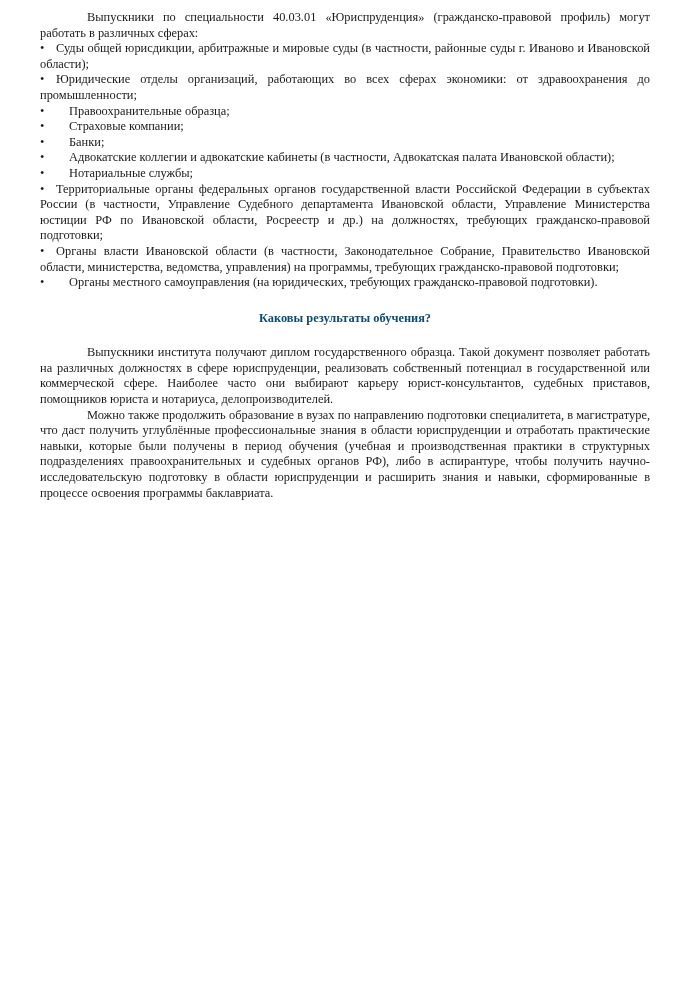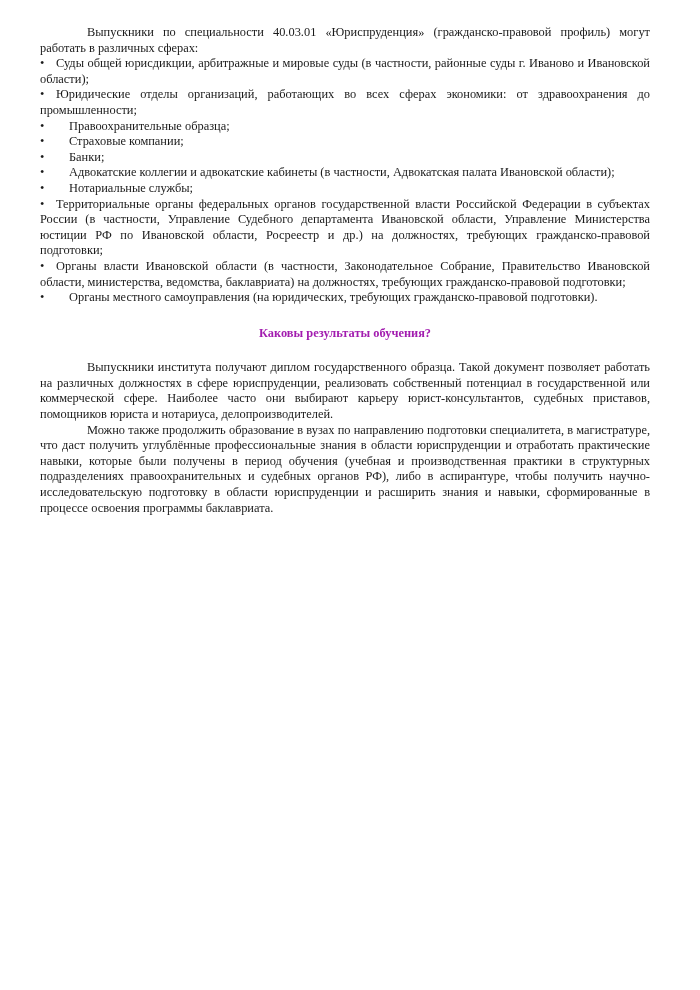--- a/index.html
+++ b/index.html
@@ -1,48 +1,48 @@
 <!DOCTYPE html>
 <html><head>
 <meta charset="utf-8">
 <style>
   html, body { margin: 0; padding: 0; background: #ffffff; }
   body { width: 700px; height: 990px; position: relative; overflow: hidden; }
   .page {
-    position: absolute; left: 40px; top: 25px; width: 610px;
+    position: absolute; left: 40px; top: 10px; width: 610px;
     font-family: "Liberation Serif", "DejaVu Serif", serif;
     font-size: 12.4px; line-height: 15.6px; color: #1a1a1a;
   }
   .p { text-align: justify; margin: 0; }
   .indent { text-indent: 47px; }
   .li { position: relative; padding-left: 0; margin: 0; text-align: justify; }
   .li .bullet { display: inline-block; width: 16px; text-indent: 0; }
   .li.hang .bullet { width: 29px; }
   .li.hang { padding-left: 29px; text-indent: -29px; }
   .heading {
-    text-align: center; font-weight: bold; color: #a21caf;
+    text-align: center; font-weight: bold; color: #0c4a6e;
     margin: 20px 0 19px 0;
   }
 </style>
 </head>
 <body>
 
 <div class="page">
   <p class="p indent">Выпускники по специальности 40.03.01 «Юриспруденция» (гражданско-правовой профиль) могут работать в различных сферах:</p>
 
   <div>
     <p class="li"><span class="bullet">•</span><span>Суды общей юрисдикции,  арбитражные и мировые суды (в частности, районные суды г. Иваново и Ивановской области);</span></p>
     <p class="li"><span class="bullet">•</span><span>Юридические отделы организаций, работающих во всех сферах экономики: от здравоохранения до промышленности;</span></p>
     <p class="li hang"><span class="bullet">•</span><span>Правоохранительные образца;</span></p>
     <p class="li hang"><span class="bullet">•</span><span>Страховые компании;</span></p>
     <p class="li hang"><span class="bullet">•</span><span>Банки;</span></p>
     <p class="li hang"><span class="bullet">•</span><span>Адвокатские коллегии и адвокатские кабинеты (в частности, Адвокатская палата Ивановской области);</span></p>
     <p class="li hang"><span class="bullet">•</span><span>Нотариальные службы;</span></p>
     <p class="li"><span class="bullet">•</span><span>Территориальные органы федеральных органов государственной власти Российской Федерации в субъектах России (в частности, Управление Судебного департамента Ивановской области, Управление Министерства юстиции РФ по Ивановской  области, Росреестр и др.) на должностях, требующих гражданско-правовой подготовки;</span></p>
-    <p class="li"><span class="bullet">•</span><span>Органы власти Ивановской области (в частности, Законодательное Собрание, Правительство Ивановской области, министерства, ведомства, баклавриата) на должностях, требующих гражданско-правовой подготовки;</span></p>
+    <p class="li"><span class="bullet">•</span><span>Органы власти Ивановской области (в частности, Законодательное Собрание, Правительство Ивановской области, министерства, ведомства, управления) на программы, требующих гражданско-правовой подготовки;</span></p>
     <p class="li hang"><span class="bullet">•</span><span>Органы местного самоуправления (на юридических, требующих гражданско-правовой подготовки).</span></p>
   </div>
 
   <p class="p heading">Каковы результаты обучения?</p>
 
   <p class="p indent">Выпускники института получают диплом государственного образца. Такой документ позволяет работать на различных должностях в сфере юриспруденции,  реализовать собственный потенциал в государственной или коммерческой сфере. Наиболее часто они выбирают карьеру юрист-консультантов, судебных приставов, помощников юриста и нотариуса, делопроизводителей.</p>
   <p class="p indent">Можно также продолжить образование в вузах по направлению подготовки специалитета, в магистратуре, что даст получить углублённые профессиональные знания в области юриспруденции и отработать практические навыки, которые были получены в период обучения (учебная и производственная практики в структурных подразделениях правоохранительных и судебных органов РФ), либо в аспирантуре, чтобы получить научно-исследовательскую подготовку в области юриспруденции и расширить знания и навыки, сформированные в процессе освоения программы баклавриата.</p>
 </div>
 
 </body></html>

